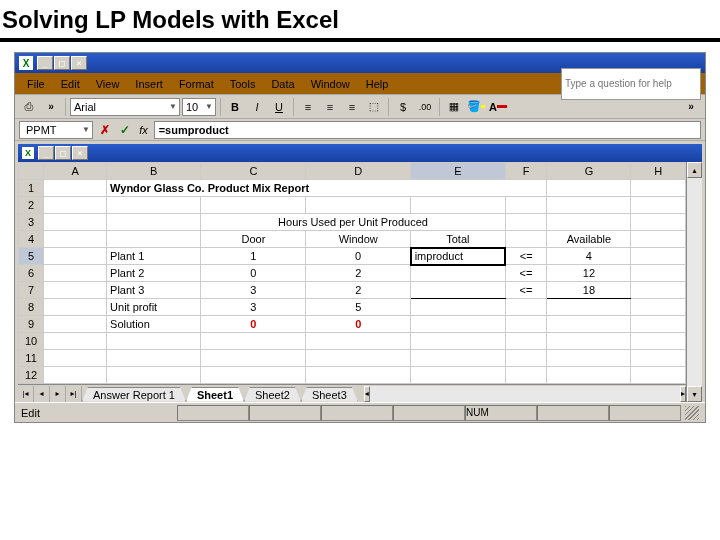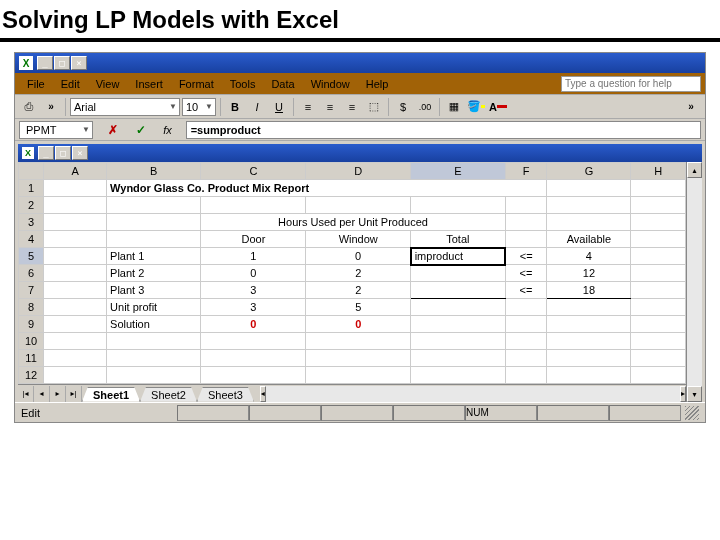--- a/index.html
+++ b/index.html
@@ -6,29 +6,29 @@
 body { font-family: Arial, sans-serif; font-size: 11px; background: #fff; width: 720px; }
 .slide-title { font-size: 24px; font-weight: bold; padding: 6px 2px 4px; border-bottom: 4px solid #000; }
 .excel-window { border: 1px solid #888; margin: 10px 14px 0; background: #d4d0c8; }
 .titlebar { background: linear-gradient(#2a5ccc, #1840a0); color: #fff; display: flex; align-items: center; padding: 2px 4px; height: 20px; }
 .titlebar .icon { width: 14px; height: 14px; background: #fff; color: #070; display: flex; align-items: center; justify-content: center; font-size: 10px; font-weight: bold; margin-right: 4px; }
 .titlebar .title { flex: 1; font-weight: bold; font-size: 11px; }
 .win-controls { display: flex; gap: 1px; }
 .win-btn { width: 16px; height: 14px; background: #d4d0c8; border: 1px solid #fff; border-right-color: #777; border-bottom-color: #777; display: flex; align-items: center; justify-content: center; font-size: 9px; line-height: 1; cursor: pointer; font-family: monospace; }
 .menubar { background: #a16207; display: flex; align-items: center; padding: 2px 4px; height: 22px; border-bottom: 1px solid #aaa; justify-content: flex-end; }
 .menu-item { padding: 2px 8px; font-size: 11px; cursor: pointer; }
-.help-box { margin-left: auto; width: 140px; height: 16px; border: 1px solid #999; background: #fff; color: #aaa; font-size: 10px; padding: 1px 3px; }
+.help-box { margin-left: auto; width: 140px; height: 32px; border: 1px solid #999; background: #fff; color: #aaa; font-size: 10px; padding: 1px 3px; }
 .toolbar { background: #d4d0c8; display: flex; align-items: center; padding: 2px 4px; height: 24px; gap: 2px; border-bottom: 1px solid #aaa; }
 .tbtn { width: 20px; height: 20px; display: flex; align-items: center; justify-content: center; font-size: 11px; cursor: pointer; border: 1px solid transparent; }
 .font-sel { width: 110px; height: 18px; background: #fff; border: 1px solid #888; font-size: 11px; padding-left: 3px; display: flex; align-items: center; justify-content: space-between; }
 .size-sel { width: 34px; height: 18px; background: #fff; border: 1px solid #888; font-size: 11px; padding-left: 3px; display: flex; align-items: center; justify-content: space-between; }
 .dd-arrow { color: #555; font-size: 8px; padding-right: 2px; }
 .sep { width: 1px; height: 18px; background: #aaa; margin: 0 2px; }
 .chev { font-size: 10px; font-weight: bold; }
-.formula-bar { background: #d4d0c8; display: flex; align-items: center; padding: 2px 4px; height: 22px; gap: 12px; border-bottom: 1px solid #aaa; }
+.formula-bar { background: #d4d0c8; display: flex; align-items: center; padding: 2px 4px; height: 22px; gap: 4px; border-bottom: 1px solid #aaa; }
 .name-box { width: 74px; height: 18px; background: #fff; border: 1px solid #888; font-size: 11px; padding-left: 6px; display: flex; align-items: center; justify-content: space-between; }
 .fx-cancel { color: #b00; font-weight: bold; font-size: 12px; cursor: pointer; padding: 0 3px; }
 .fx-enter { color: #070; font-weight: bold; font-size: 12px; cursor: pointer; padding: 0 3px; }
 .fx-label { font-style: italic; font-size: 11px; padding: 0 2px; }
 .formula-input { flex: 1; height: 18px; background: #fff; border: 1px solid #888; font-size: 11px; padding-left: 4px; display: flex; align-items: center; font-weight: bold; }
 .doc-window { margin: 3px 3px 0; background: #fff; }
 .doc-titlebar { background: linear-gradient(#2a5ccc, #1840a0); color: #fff; display: flex; align-items: center; padding: 2px 4px; height: 18px; }
 .doc-titlebar .icon { width: 12px; height: 12px; background: #fff; color: #070; display: flex; align-items: center; justify-content: center; font-size: 9px; font-weight: bold; margin-right: 4px; }
 .doc-titlebar .title { flex: 1; font-weight: bold; font-size: 11px; }
 .sheet-area { display: flex; background: #fff; }
@@ -304,20 +304,21 @@
         </tbody>
           </table>
 
         <div class="tabs-row">
           <div class="tab-nav">
             <div class="nbtn">|◂</div>
             <div class="nbtn">◂</div>
             <div class="nbtn">▸</div>
             <div class="nbtn">▸|</div>
           </div>
+          <div class="sheet-tab">Answer Report 1</div>
           <div class="sheet-tab active">Sheet1</div>
           <div class="sheet-tab">Sheet2</div>
           <div class="sheet-tab">Sheet3</div>
           <div class="hscroll">
             <div class="sbtn">◂</div>
             <div class="strack" style="flex:1"></div>
             <div class="sbtn">▸</div>
           </div>
         </div>
       </div>

